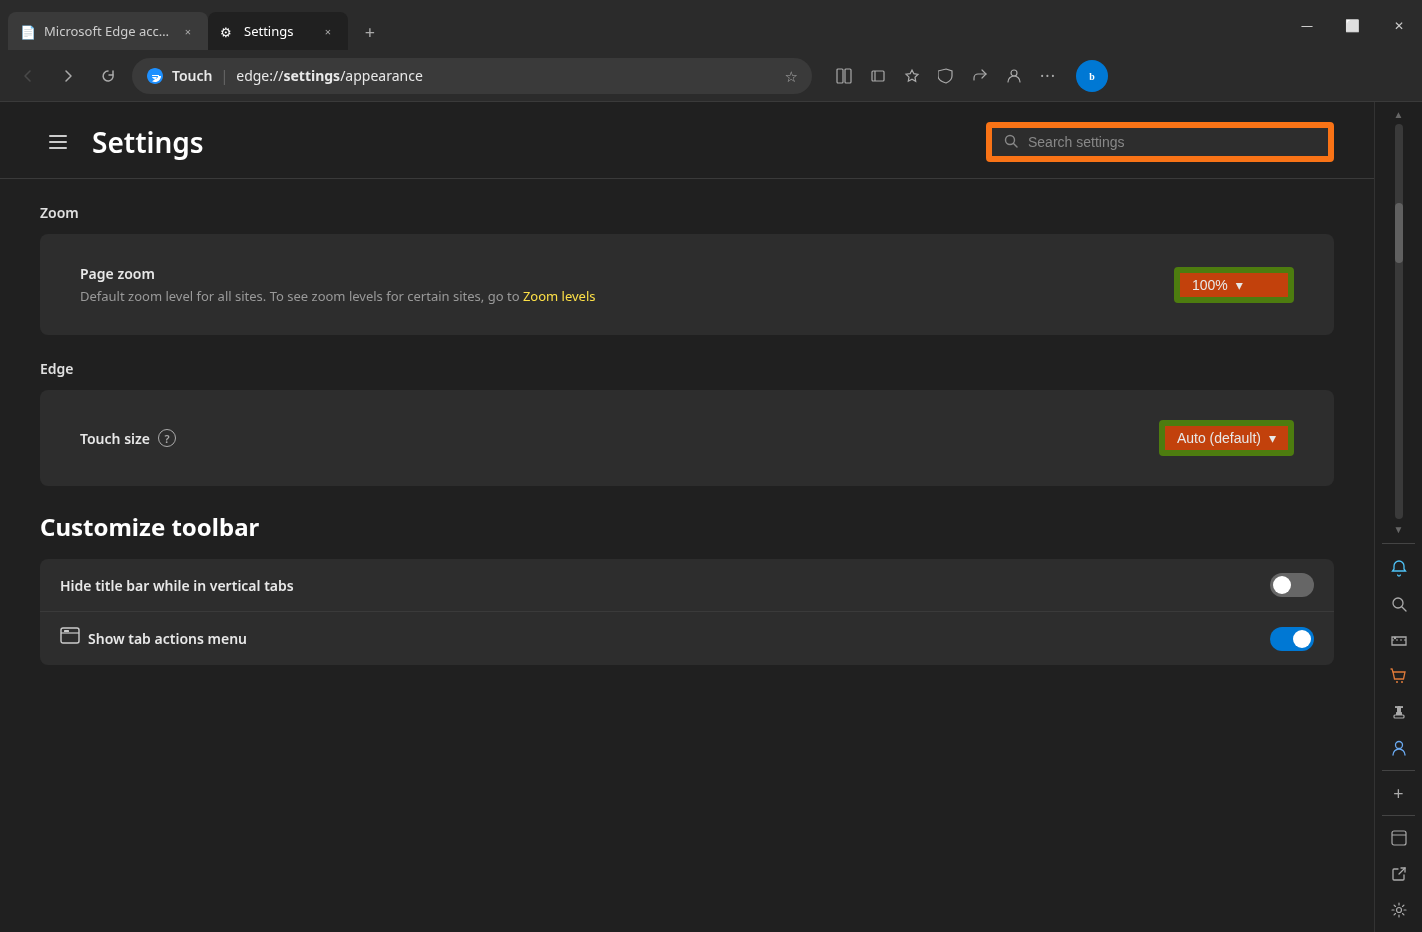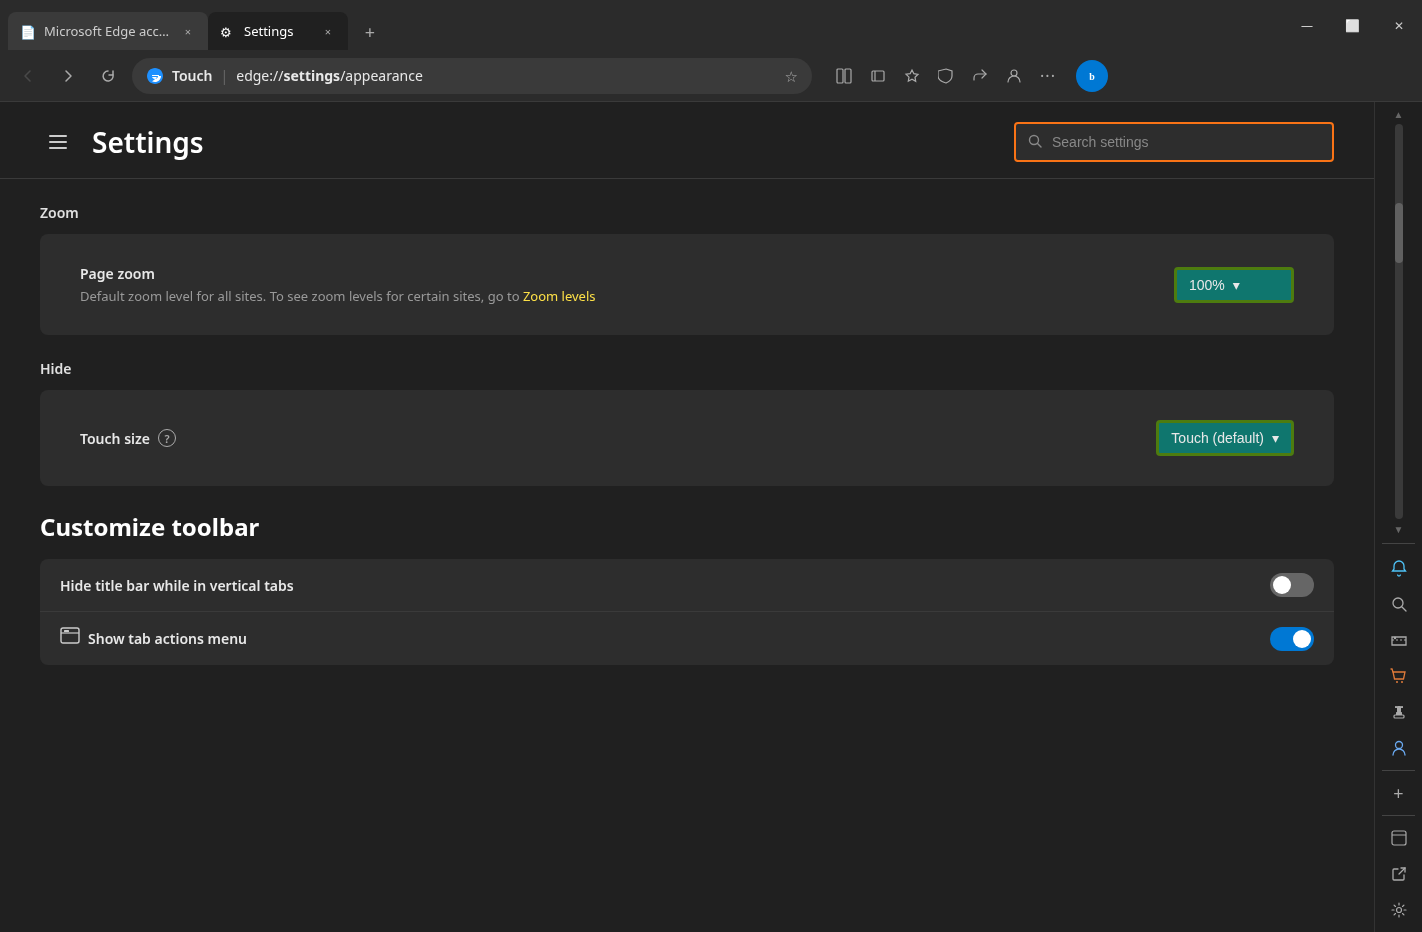--- a/index.html
+++ b/index.html
@@ -227,25 +227,25 @@
     }
     .settings-title {
       font-size: 28px;
       font-weight: 600;
       color: #fff;
     }
     .search-box {
       display: flex;
       align-items: center;
       background: #2d2d2d;
-      border: 2px solid #f97316;
+      border: 6px solid #f97316;
       border-radius: 4px;
       padding: 0 12px;
       height: 40px;
-      width: 320px;
+      width: 348px;
       gap: 10px;
     }
     .search-icon { color: #888; font-size: 14px; }
     .search-input {
       background: transparent;
       border: none;
       outline: none;
       color: #e8e8e8;
       font-size: 14px;
       flex: 1;
@@ -310,22 +310,22 @@
     .setting-row-desc a {
       color: #fde047;
       text-decoration: none;
     }
 
     
     .dropdown-btn {
       display: flex;
       align-items: center;
       gap: 8px;
-      background: #0f766e;
-      border: 3px solid #4d7c0f;
+      background: #c2410c;
+      border: 6px solid #4d7c0f;
       border-radius: 4px;
       padding: 6px 12px;
       color: #e8e8e8;
       font-size: 14px;
       cursor: pointer;
       min-width: 120px;
       height: 36px;
     }
 
     
@@ -516,31 +516,31 @@
               <span>Default zoom level for all sites. To see zoom levels for certain sites, go to </span><a href="#">Zoom levels</a>
             </div>
           </div>
           <button class="dropdown-btn">
             <span>100%</span>
             <span>▾</span>
           </button>
         </div>
       </div>
 
-      <div class="section-title">Hide</div>
+      <div class="section-title">Edge</div>
       <div class="setting-card">
         <div class="setting-row">
           <div class="setting-row-inner">
             <div class="setting-row-title">
               <span>Touch size</span>
               <div class="help-icon">?</div>
             </div>
           </div>
           <button class="dropdown-btn">
-            <span>Touch (default)</span>
+            <span>Auto (default)</span>
             <span>▾</span>
           </button>
         </div>
       </div>
 
       <div class="section-title" style="font-size:24px;font-weight:700;margin-bottom:16px;color:#fff;">Customize toolbar</div>
       <div class="setting-card" style="padding:0;">
 
         <div class="setting-row">
           <div class="setting-row-title">Hide title bar while in vertical tabs</div>

